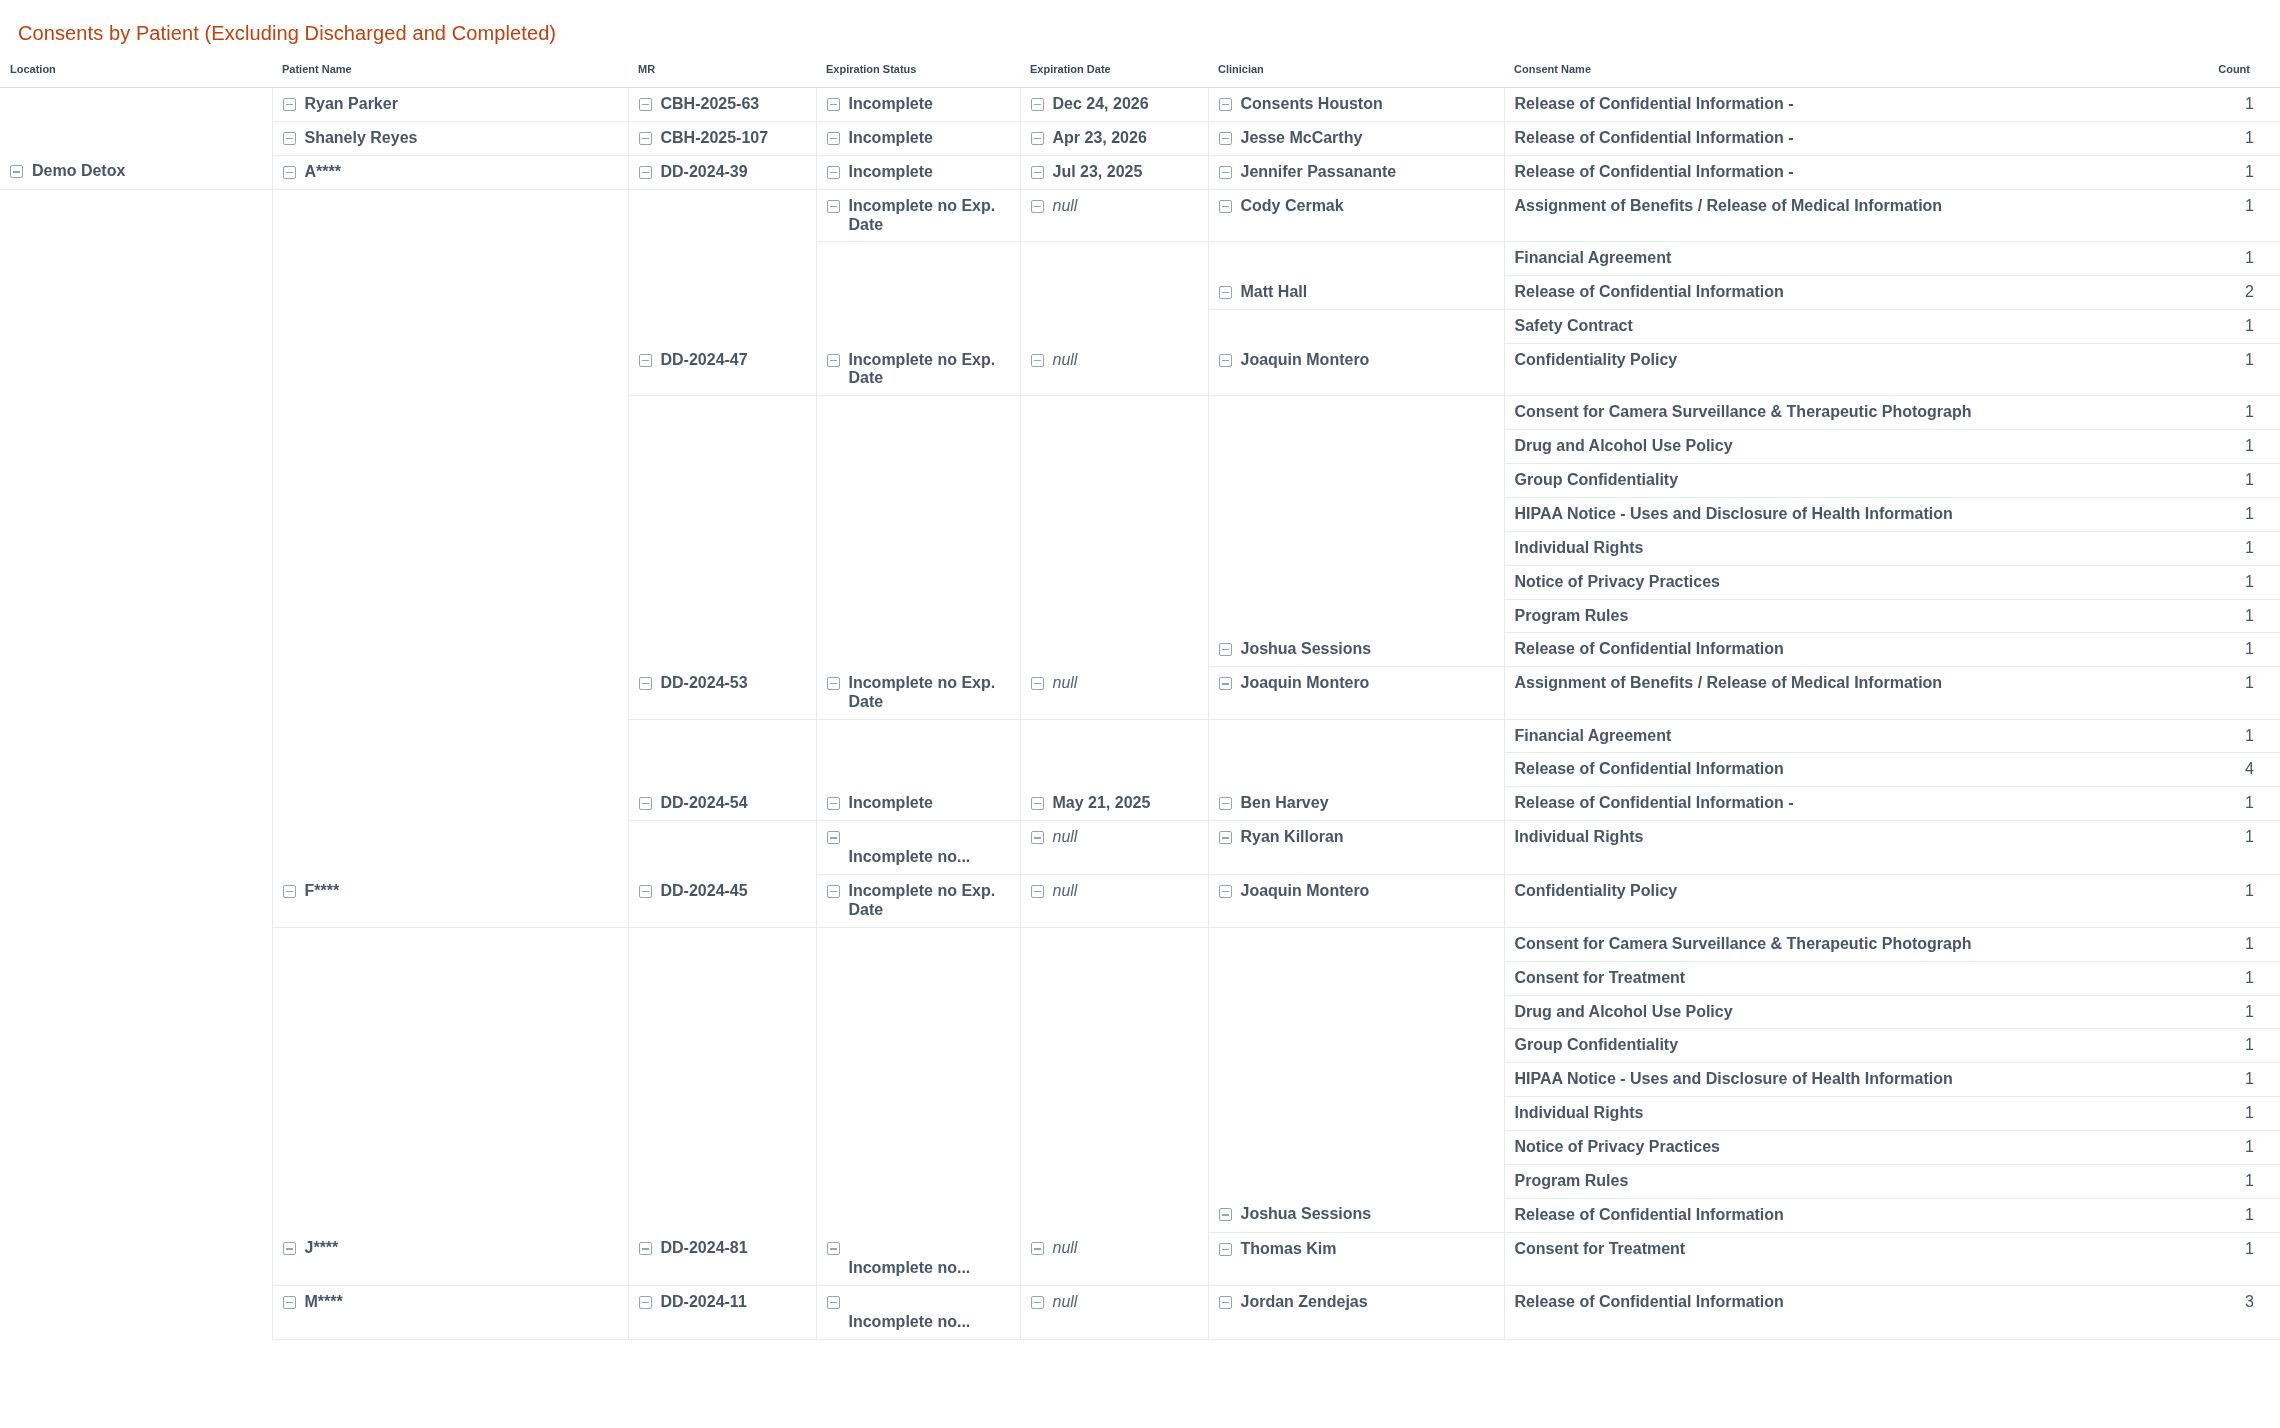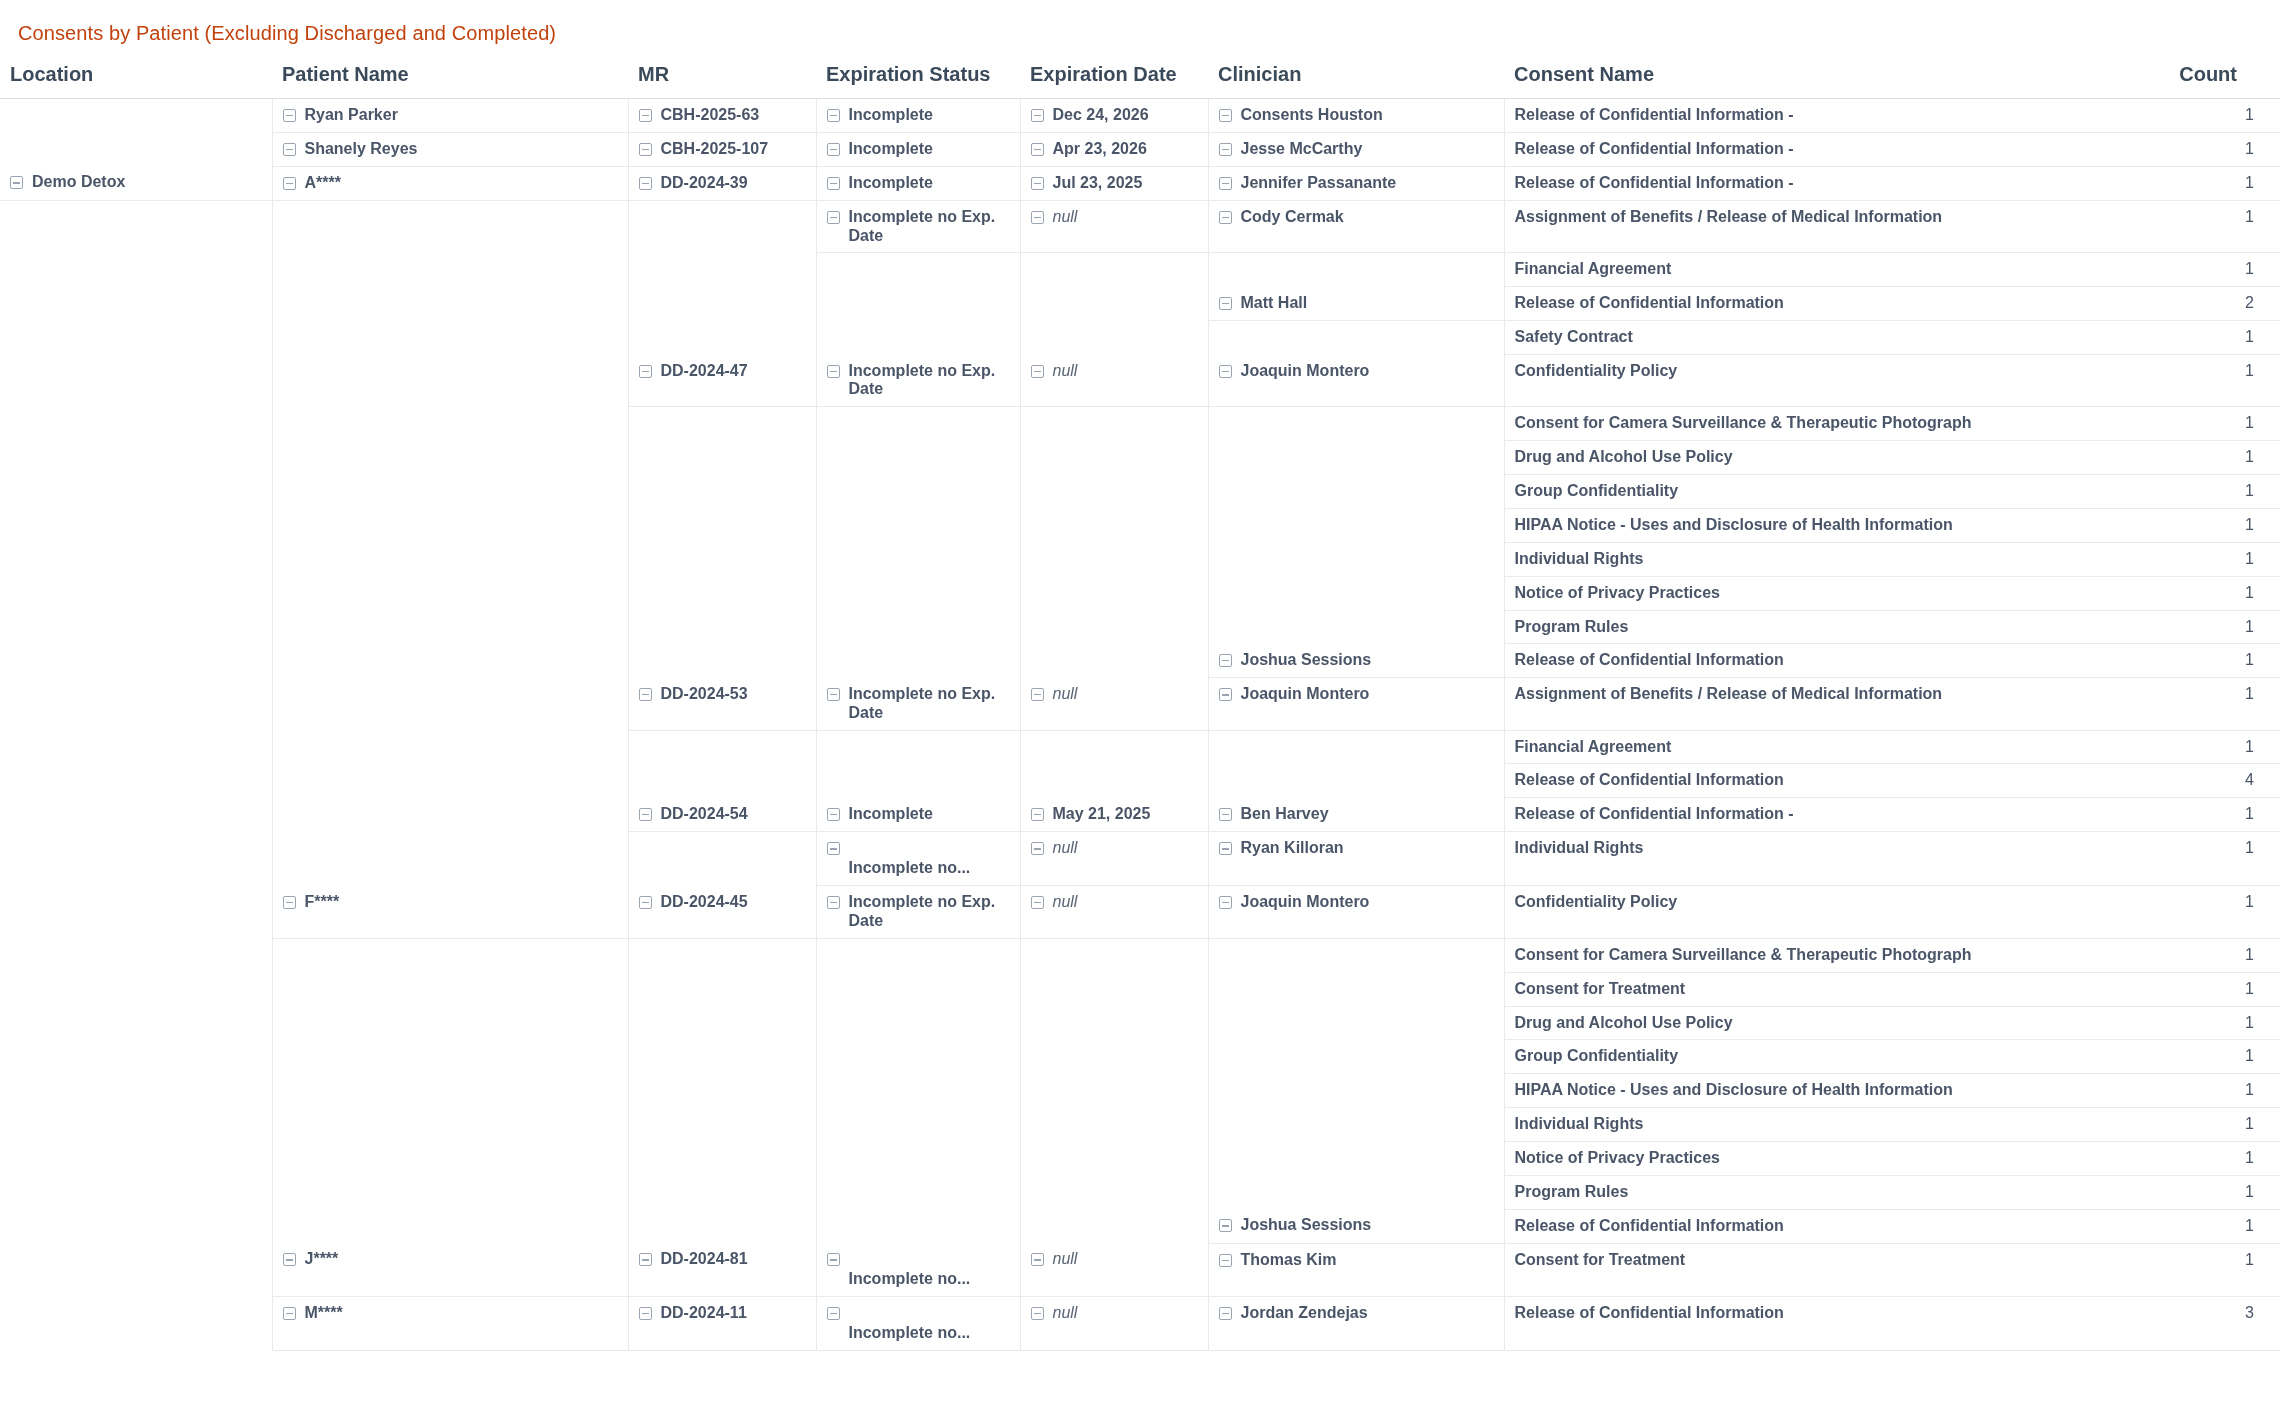--- a/index.html
+++ b/index.html
@@ -34,30 +34,30 @@
   table.grid col.c-location { width: 272px; }
   table.grid col.c-patient  { width: 356px; }
   table.grid col.c-mr       { width: 188px; }
   table.grid col.c-expstat  { width: 204px; }
   table.grid col.c-expdate  { width: 188px; }
   table.grid col.c-clin     { width: 296px; }
   table.grid col.c-consent  { width: 624px; }
   table.grid col.c-count    { width: 152px; }
 
   thead th {
-    font-size: 20px;
+    font-size: 11px;
     color: #3b4a5a;
     font-weight: 700;
     text-align: left;
     padding: 4px 10px 12px 10px;
     border-bottom: 1px solid #d8dde3;
     vertical-align: bottom;
     white-space: nowrap;
   }
-  thead th.num { text-align: right; padding-right: 43px; }
+  thead th.num { text-align: right; padding-right: 30px; }
 
   tbody td {
     font-size: 16px;
     color: #4a5568;
     font-weight: 700;
     vertical-align: top;
     padding: 7px 10px 7px 10px;
     border-bottom: 1px solid #e8ebee;
     line-height: 1.18;
   }

